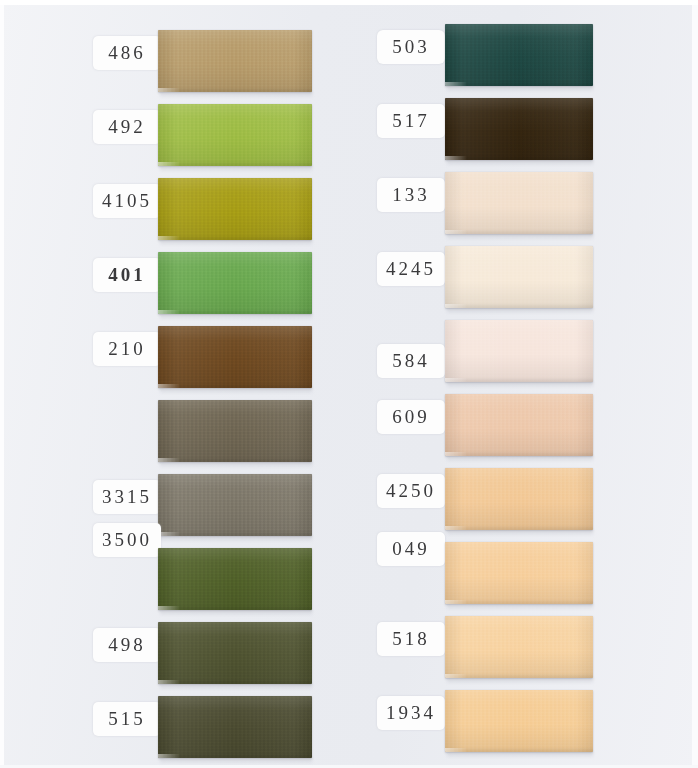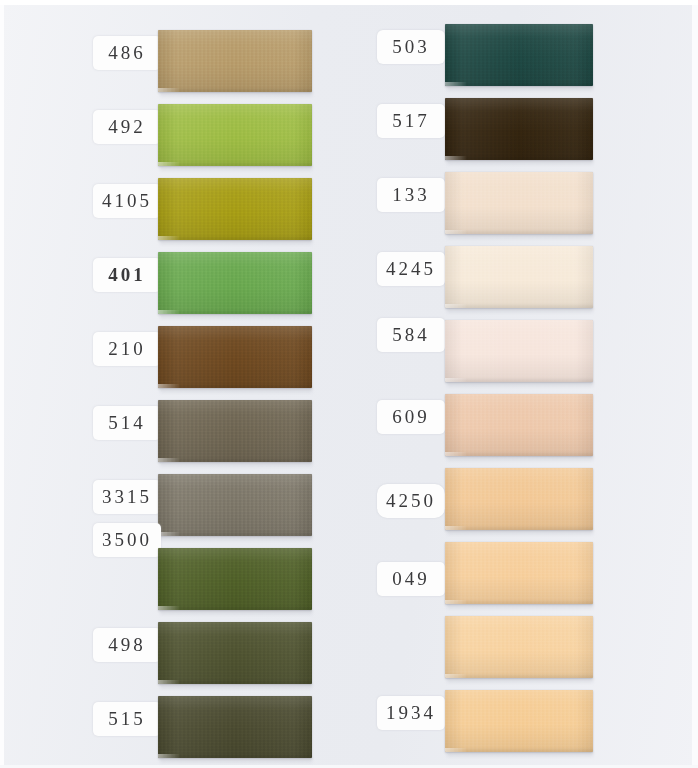--- a/index.html
+++ b/index.html
@@ -180,21 +180,20 @@
           <div class="sheen"></div>
           <div class="corner-lift"></div>
         </div>
         <div class="code-label" style="top: 332px;">210</div>
         <div class="row-shadow" style="top: 388px;"></div>
         <div class="swatch" title="510" style="top: 326px; background: rgb(109, 72, 32);">
           <div class="weave"></div>
           <div class="sheen"></div>
           <div class="corner-lift"></div>
         </div>
-        <div class="code-label" style="top: 406px;">514</div>
         <div class="row-shadow" style="top: 462px;"></div>
         <div class="swatch" title="514" style="top: 400px; background: rgb(110, 101, 82);">
           <div class="weave"></div>
           <div class="sheen"></div>
           <div class="corner-lift"></div>
         </div>
         <div class="code-label" style="top: 480px;">3315</div>
         <div class="row-shadow" style="top: 536px;"></div>
         <div class="swatch" title="3315" style="top: 474px; background: rgb(124, 118, 104);">
           <div class="weave"></div>
@@ -246,48 +245,49 @@
           <div class="sheen"></div>
           <div class="corner-lift"></div>
         </div>
         <div class="code-label" style="top: 252px;">4245</div>
         <div class="row-shadow" style="top: 308px;"></div>
         <div class="swatch" title="4245" style="top: 246px; background: rgb(247, 234, 217);">
           <div class="weave"></div>
           <div class="sheen"></div>
           <div class="corner-lift"></div>
         </div>
-        <div class="code-label" style="top: 318px;">584</div>
+        <div class="code-label" style="top: 344px;">584</div>
         <div class="row-shadow" style="top: 382px;"></div>
         <div class="swatch" title="584" style="top: 320px; background: rgb(247, 230, 221);">
           <div class="weave"></div>
           <div class="sheen"></div>
           <div class="corner-lift"></div>
         </div>
         <div class="code-label" style="top: 400px;">609</div>
         <div class="row-shadow" style="top: 456px;"></div>
         <div class="swatch" title="522" style="top: 394px; background: rgb(238, 201, 172);">
           <div class="weave"></div>
           <div class="sheen"></div>
           <div class="corner-lift"></div>
         </div>
-        <div class="code-label" style="top: 484px; border-radius: 10px;">4250</div>
+        <div class="code-label" style="top: 474px;">4250</div>
         <div class="row-shadow" style="top: 530px;"></div>
         <div class="swatch" title="4250" style="top: 468px; background: rgb(243, 201, 150);">
           <div class="weave"></div>
           <div class="sheen"></div>
           <div class="corner-lift"></div>
         </div>
-        <div class="code-label" style="top: 562px;">049</div>
+        <div class="code-label" style="top: 532px;">049</div>
         <div class="row-shadow" style="top: 604px;"></div>
         <div class="swatch" title="049" style="top: 542px; background: rgb(247, 207, 156);">
           <div class="weave"></div>
           <div class="sheen"></div>
           <div class="corner-lift"></div>
         </div>
+        <div class="code-label" style="top: 622px;">518</div>
         <div class="row-shadow" style="top: 678px;"></div>
         <div class="swatch" title="518" style="top: 616px; background: rgb(248, 211, 161);">
           <div class="weave"></div>
           <div class="sheen"></div>
           <div class="corner-lift"></div>
         </div>
         <div class="code-label" style="top: 696px;">1934</div>
         <div class="row-shadow" style="top: 752px;"></div>
         <div class="swatch" title="1934" style="top: 690px; background: rgb(246, 205, 149);">
           <div class="weave"></div>

